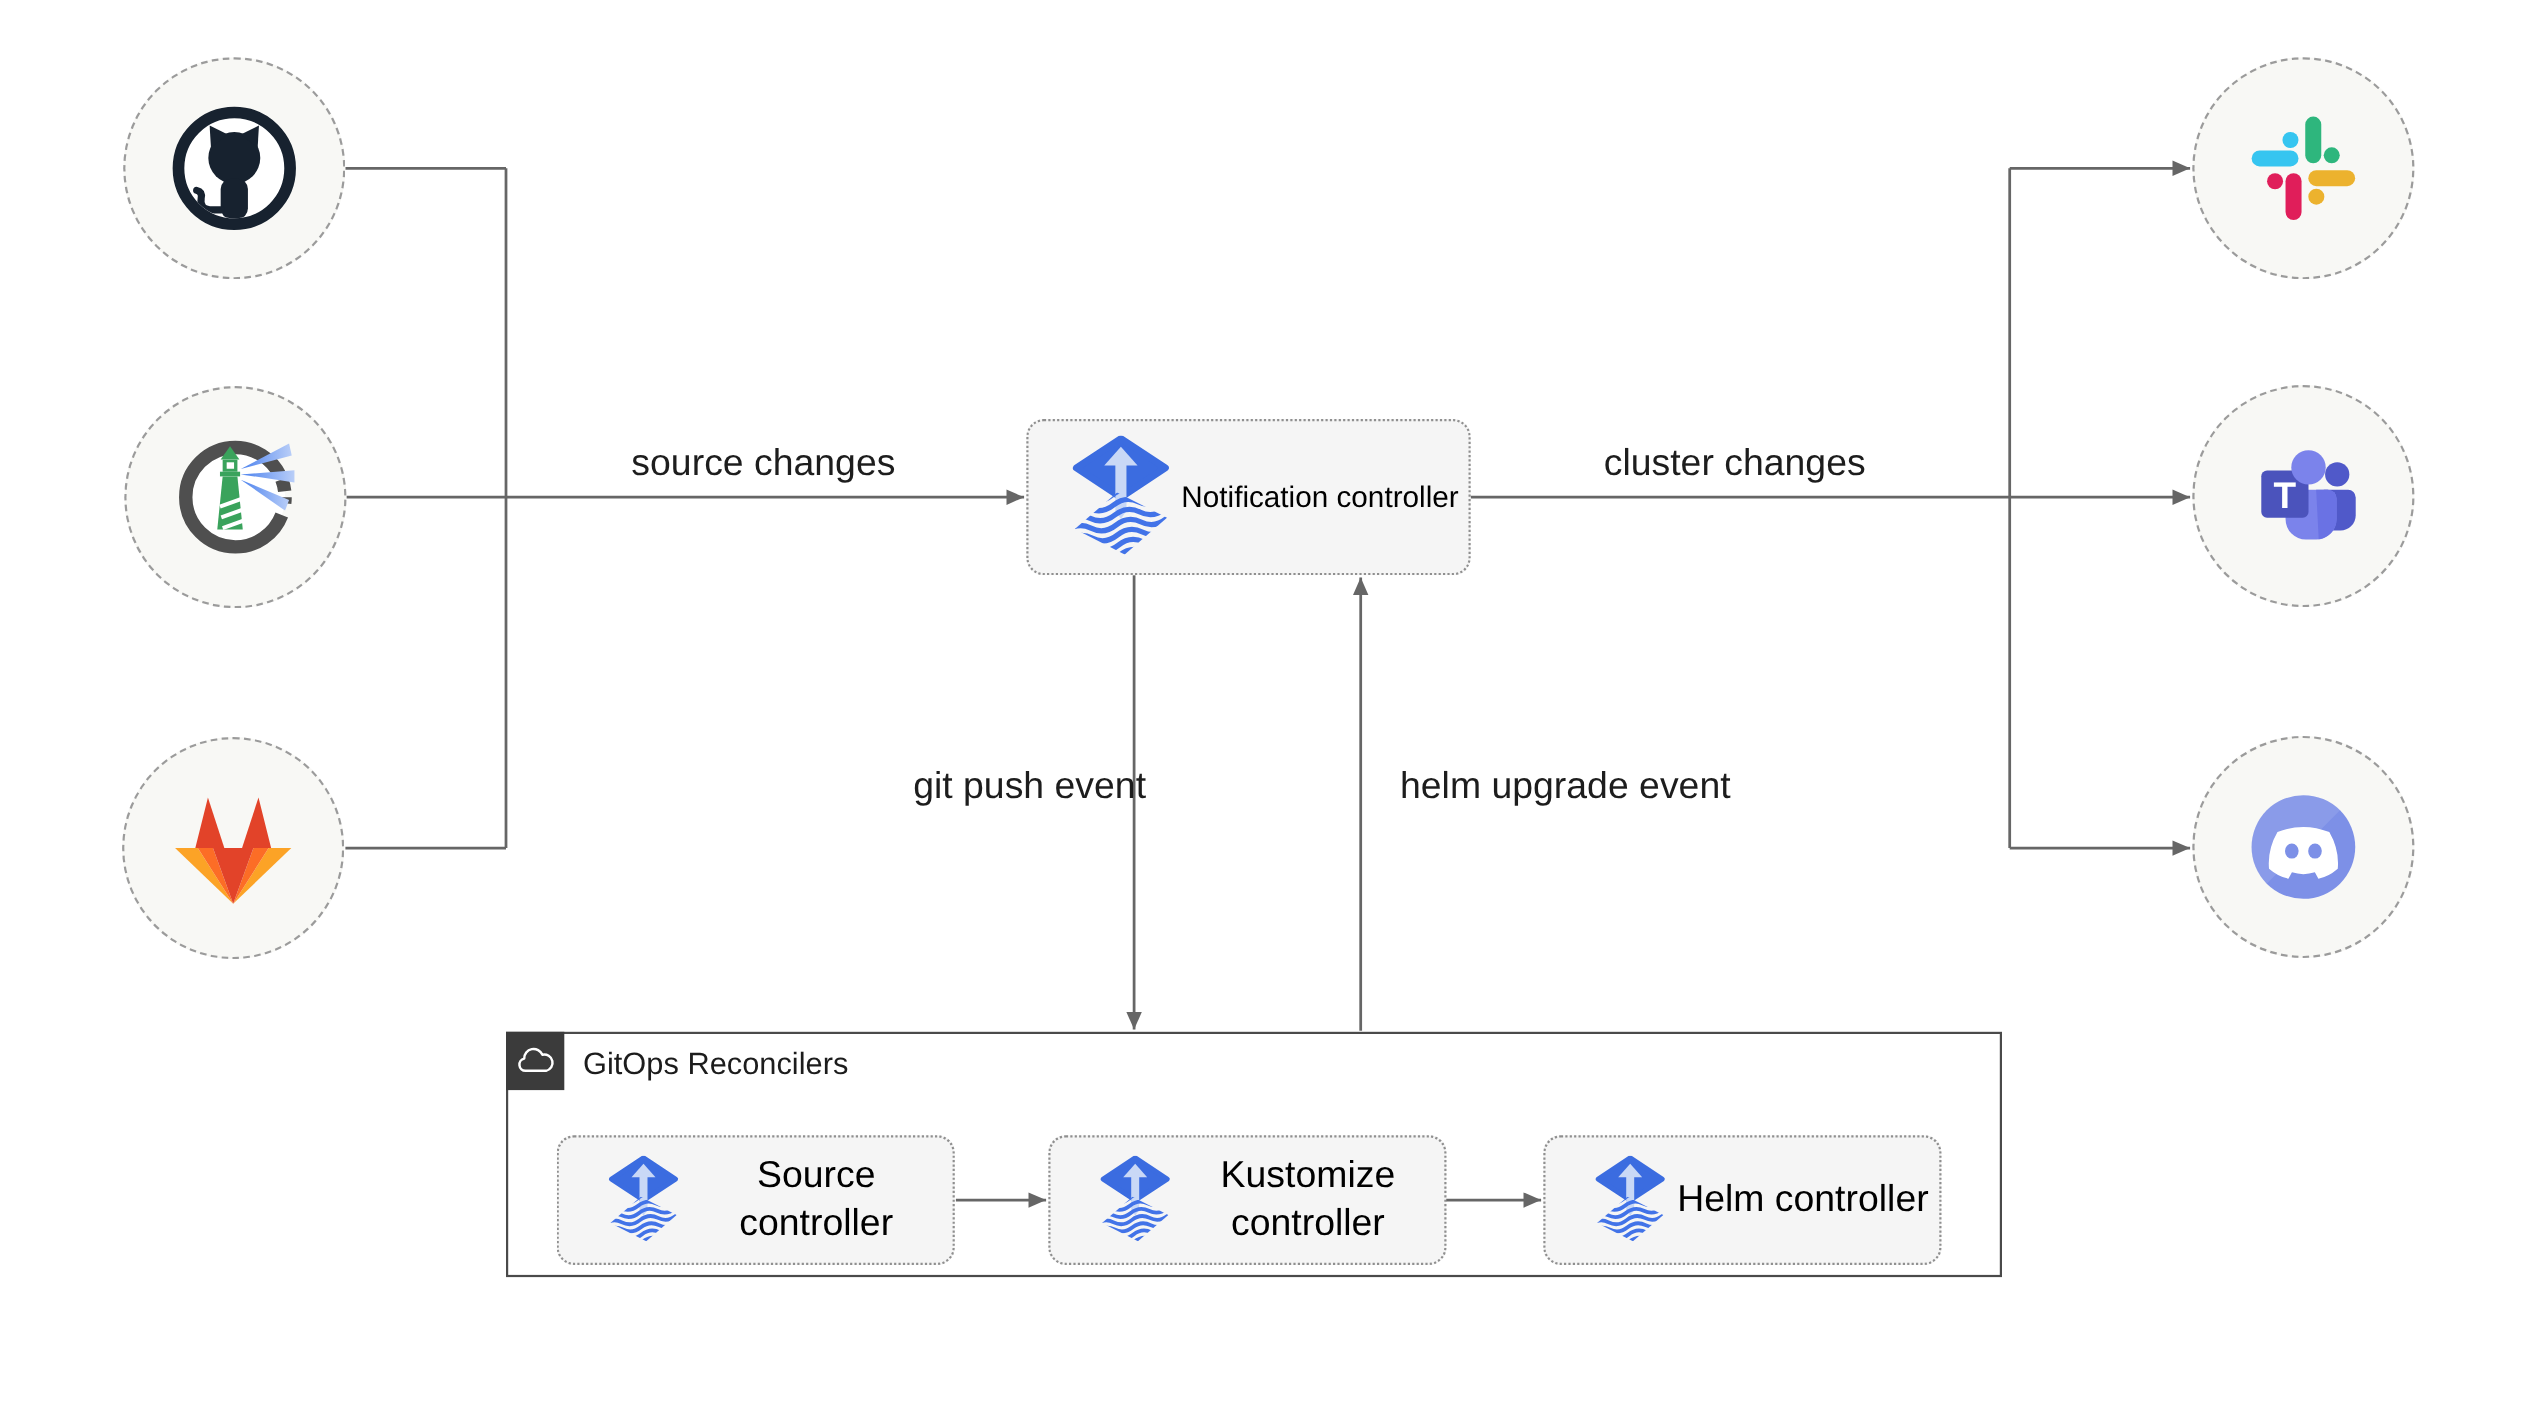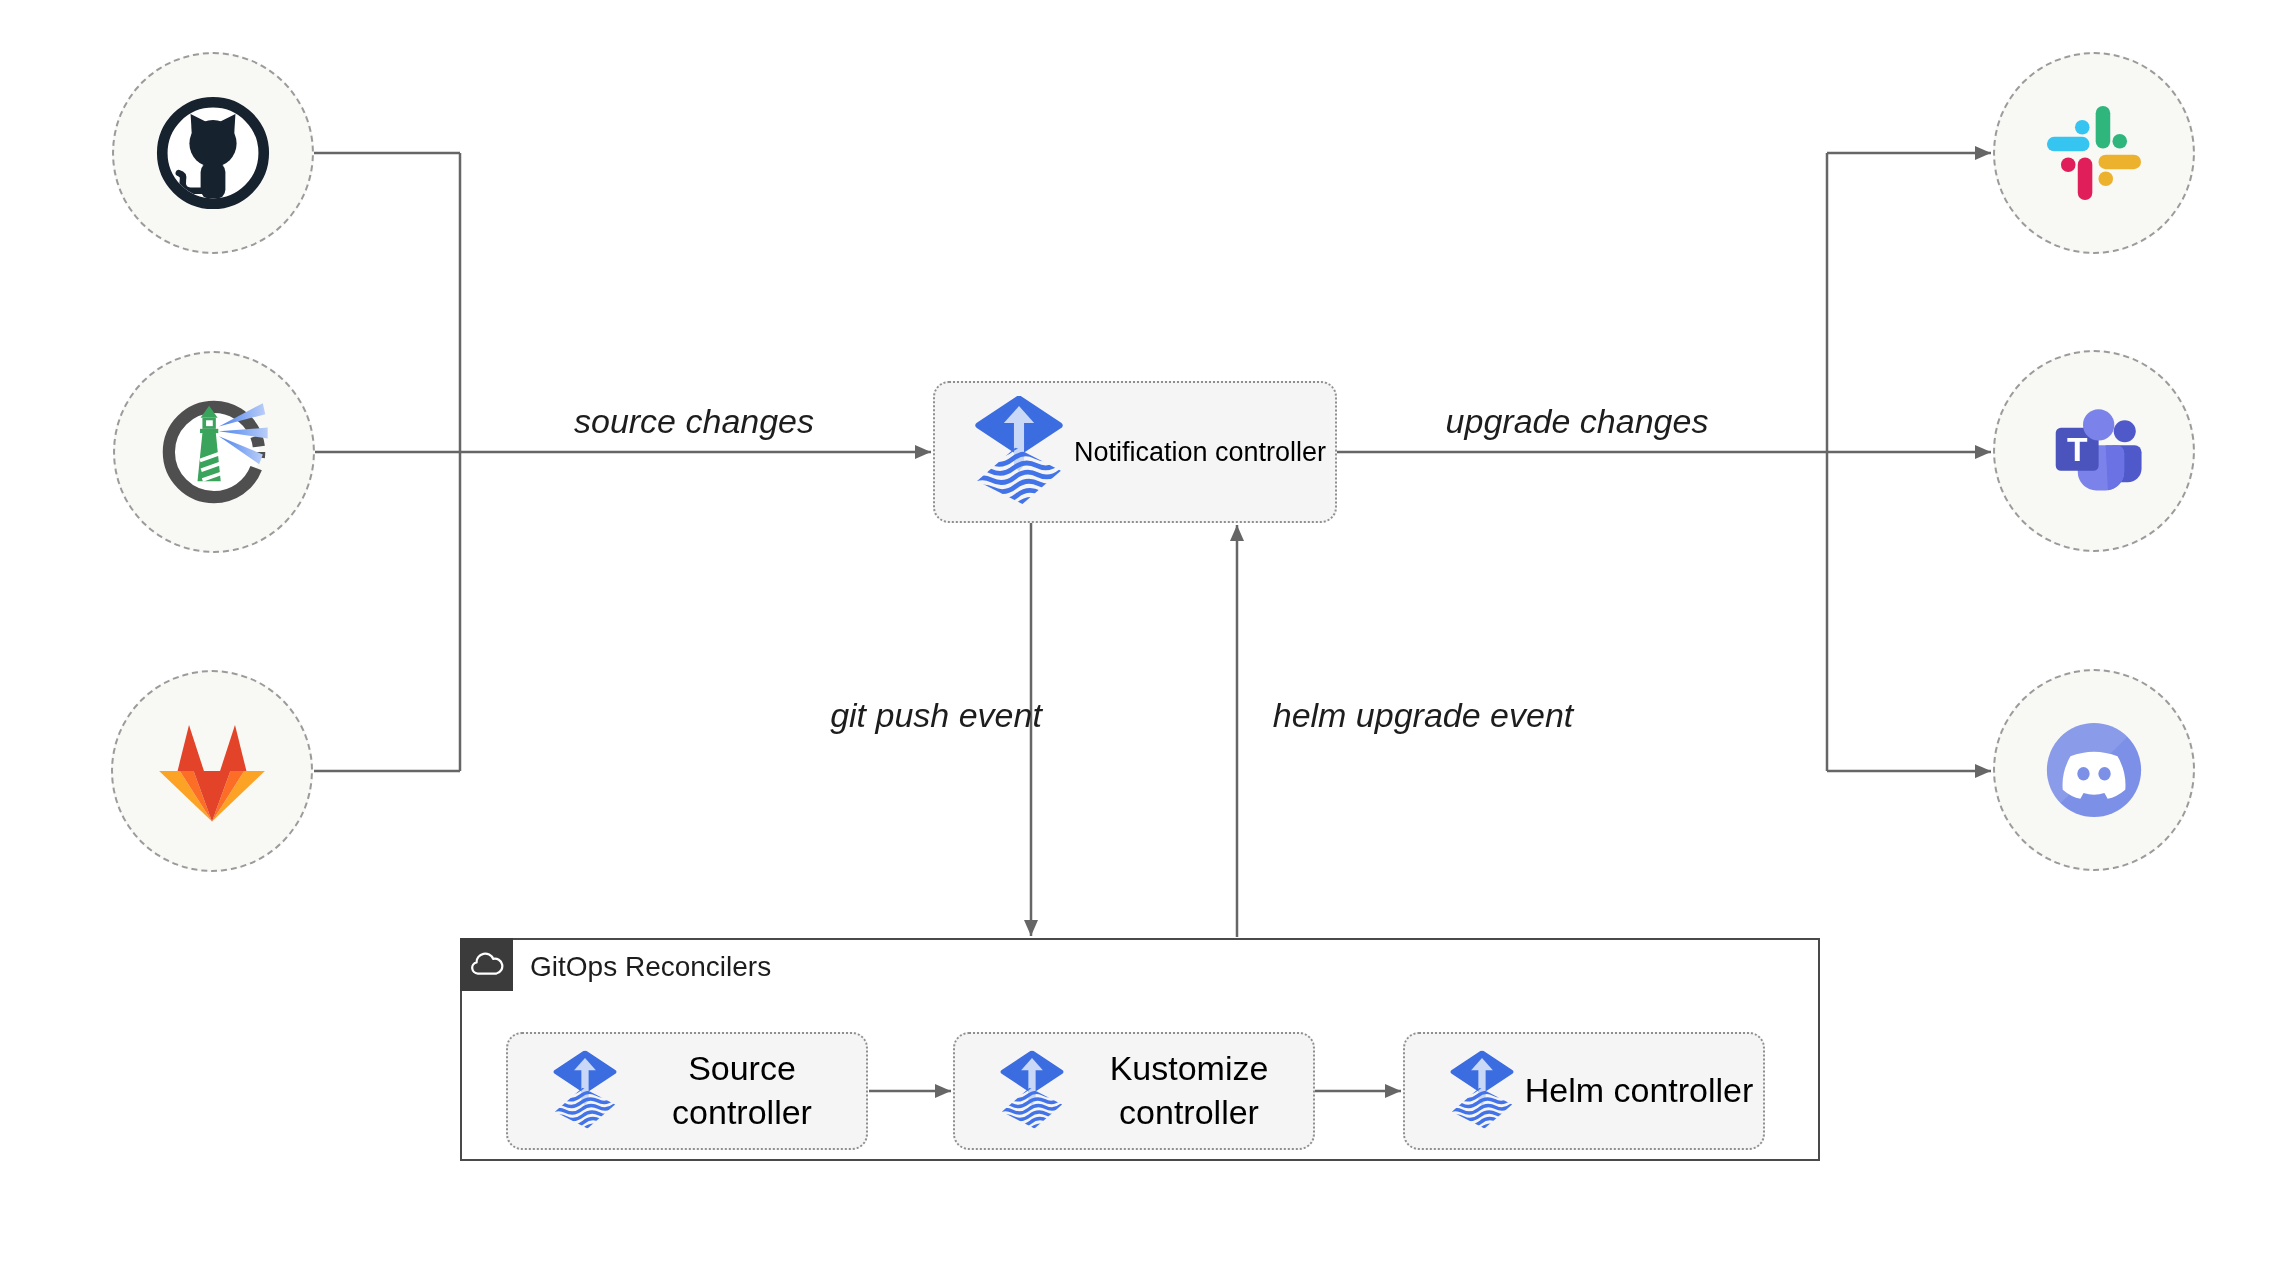--- a/index.html
+++ b/index.html
@@ -25,21 +25,21 @@
   .notif .fluxsvg{width:92px;height:112px;}
   .small-node{width:362px;height:118px;padding-left:44px;position:absolute;}
   .small-node .fluxsvg{width:66px;height:82px;}
   .small-node .nlabel{margin:0 auto;width:200px;}
   .notif .nlabel{margin:0 auto;width:230px;}
   .group{position:absolute;left:460px;top:938px;width:1360px;height:223px;
          border:2.5px solid var(--group-border);box-sizing:border-box;background:transparent;}
   .badge{position:absolute;left:-2.5px;top:-2.5px;width:53px;height:53px;background:var(--badge-bg);
          display:flex;align-items:center;justify-content:center;}
   .gtitle{position:absolute;left:68px;top:11px;font-size:28px;color:#1c1c1c;white-space:nowrap;}
-  .edge-label{position:absolute;transform:translate(-50%,-50%);font-size:34px;color:#1d1d1d;white-space:nowrap;font-style:italic;}
+  .edge-label{position:absolute;transform:translate(-50%,-50%);font-size:34px;color:#1d1d1d;white-space:nowrap;}
   .defs-hidden{position:absolute;width:0;height:0;overflow:hidden;}
 </style>
 </head>
 <body>
 
 <div class="canvas">
 
   <svg class="defs-hidden" aria-hidden="true">
     <defs>
       <clipPath id="fluxclip">
@@ -175,21 +175,21 @@
   </div>
 
   <div class="node notif">
     <svg class="fluxsvg" viewBox="0 0 100 122">
       <use href="#flux-logo"></use>
     </svg>
     <div class="nlabel">Notification controller</div>
   </div>
 
   <div class="edge-label" style="left:694px;top:421px">source changes</div>
-  <div class="edge-label" style="left:1577px;top:421px">upgrade changes</div>
+  <div class="edge-label" style="left:1577px;top:421px">cluster changes</div>
   <div class="edge-label" style="left:936px;top:715px">git push event</div>
   <div class="edge-label" style="left:1423px;top:715px">helm upgrade event</div>
 
   <div class="group">
     <div class="badge">
       <svg width="36" height="27" viewBox="0 0 48 34">
         <path d="M38 29 H13 a7.5 7.5 0 0 1 -1.6 -14.8 A11.5 11.5 0 0 1 33.5 9.5 A8 8 0 0 1 38 29 Z" fill="none" stroke="#ffffff" stroke-width="3" stroke-linejoin="round"></path>
       </svg>
     </div>
     <div class="gtitle">GitOps Reconcilers</div>

